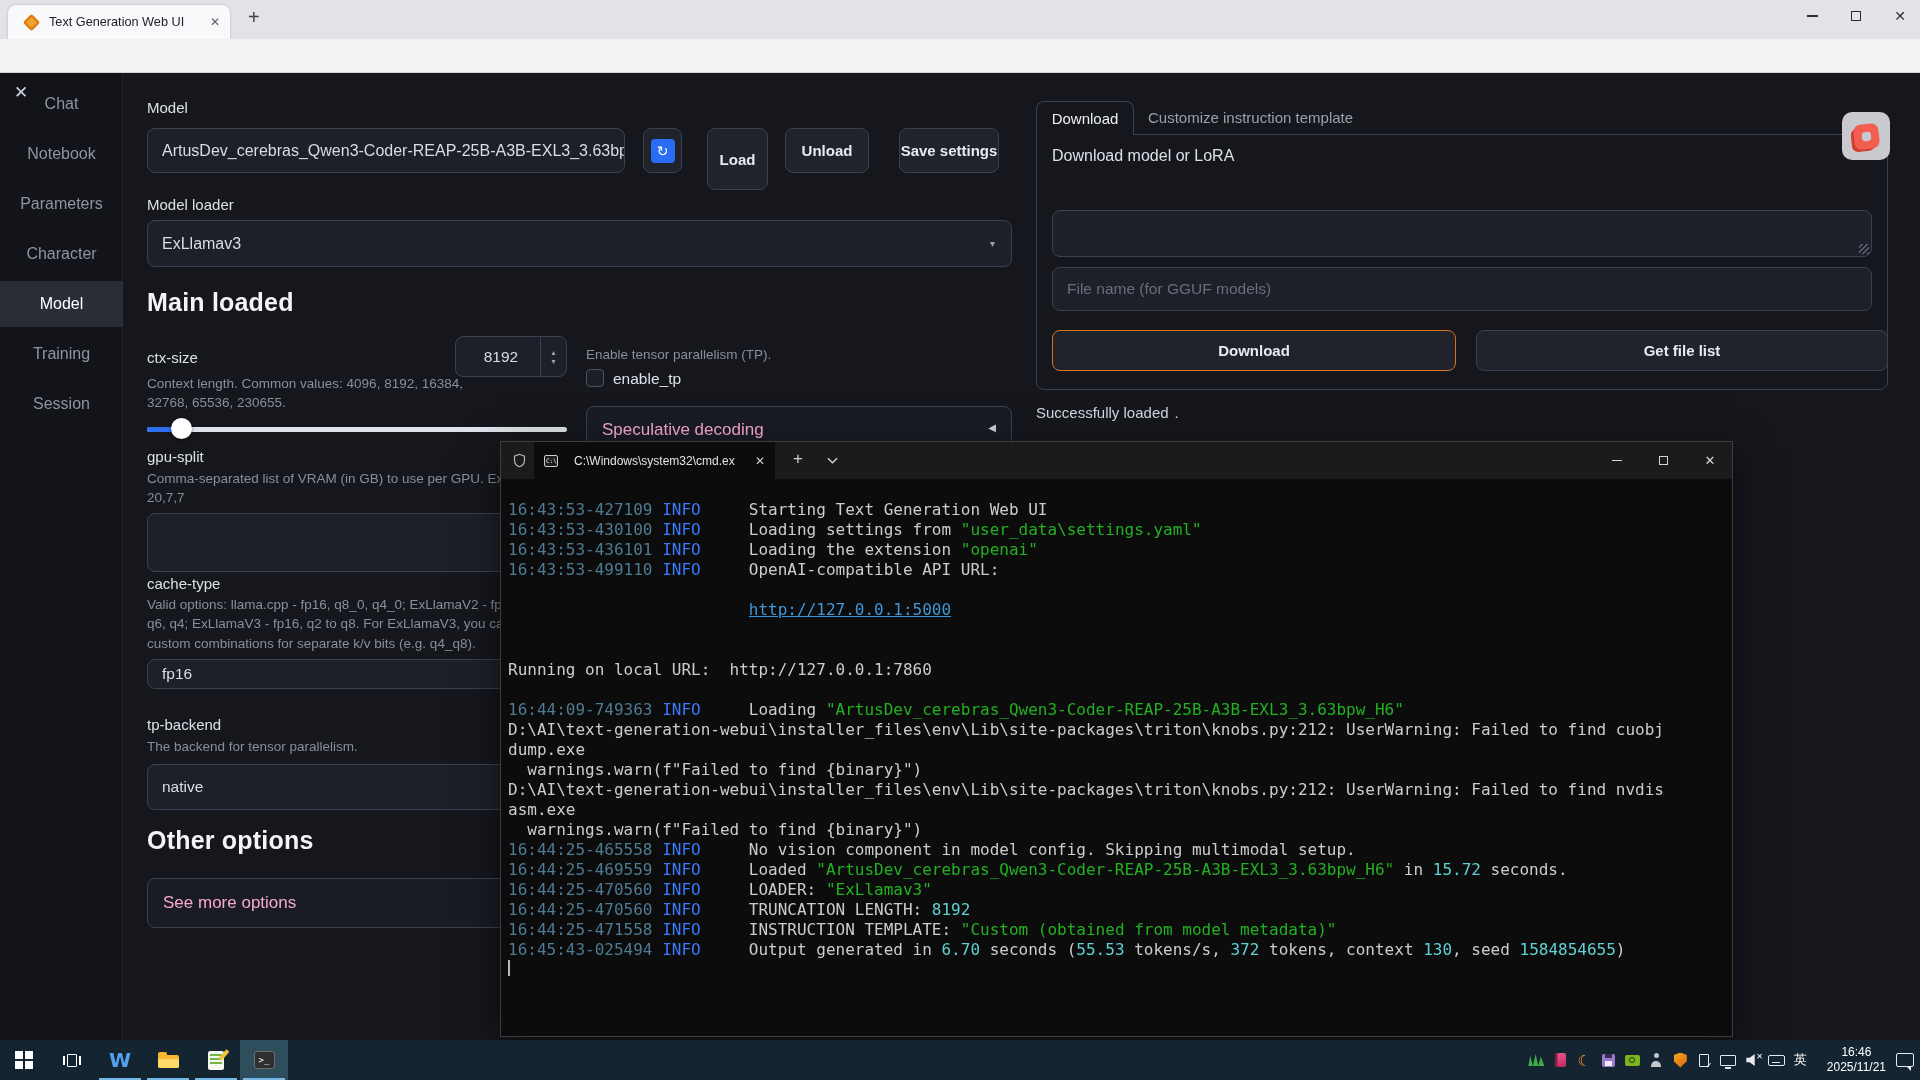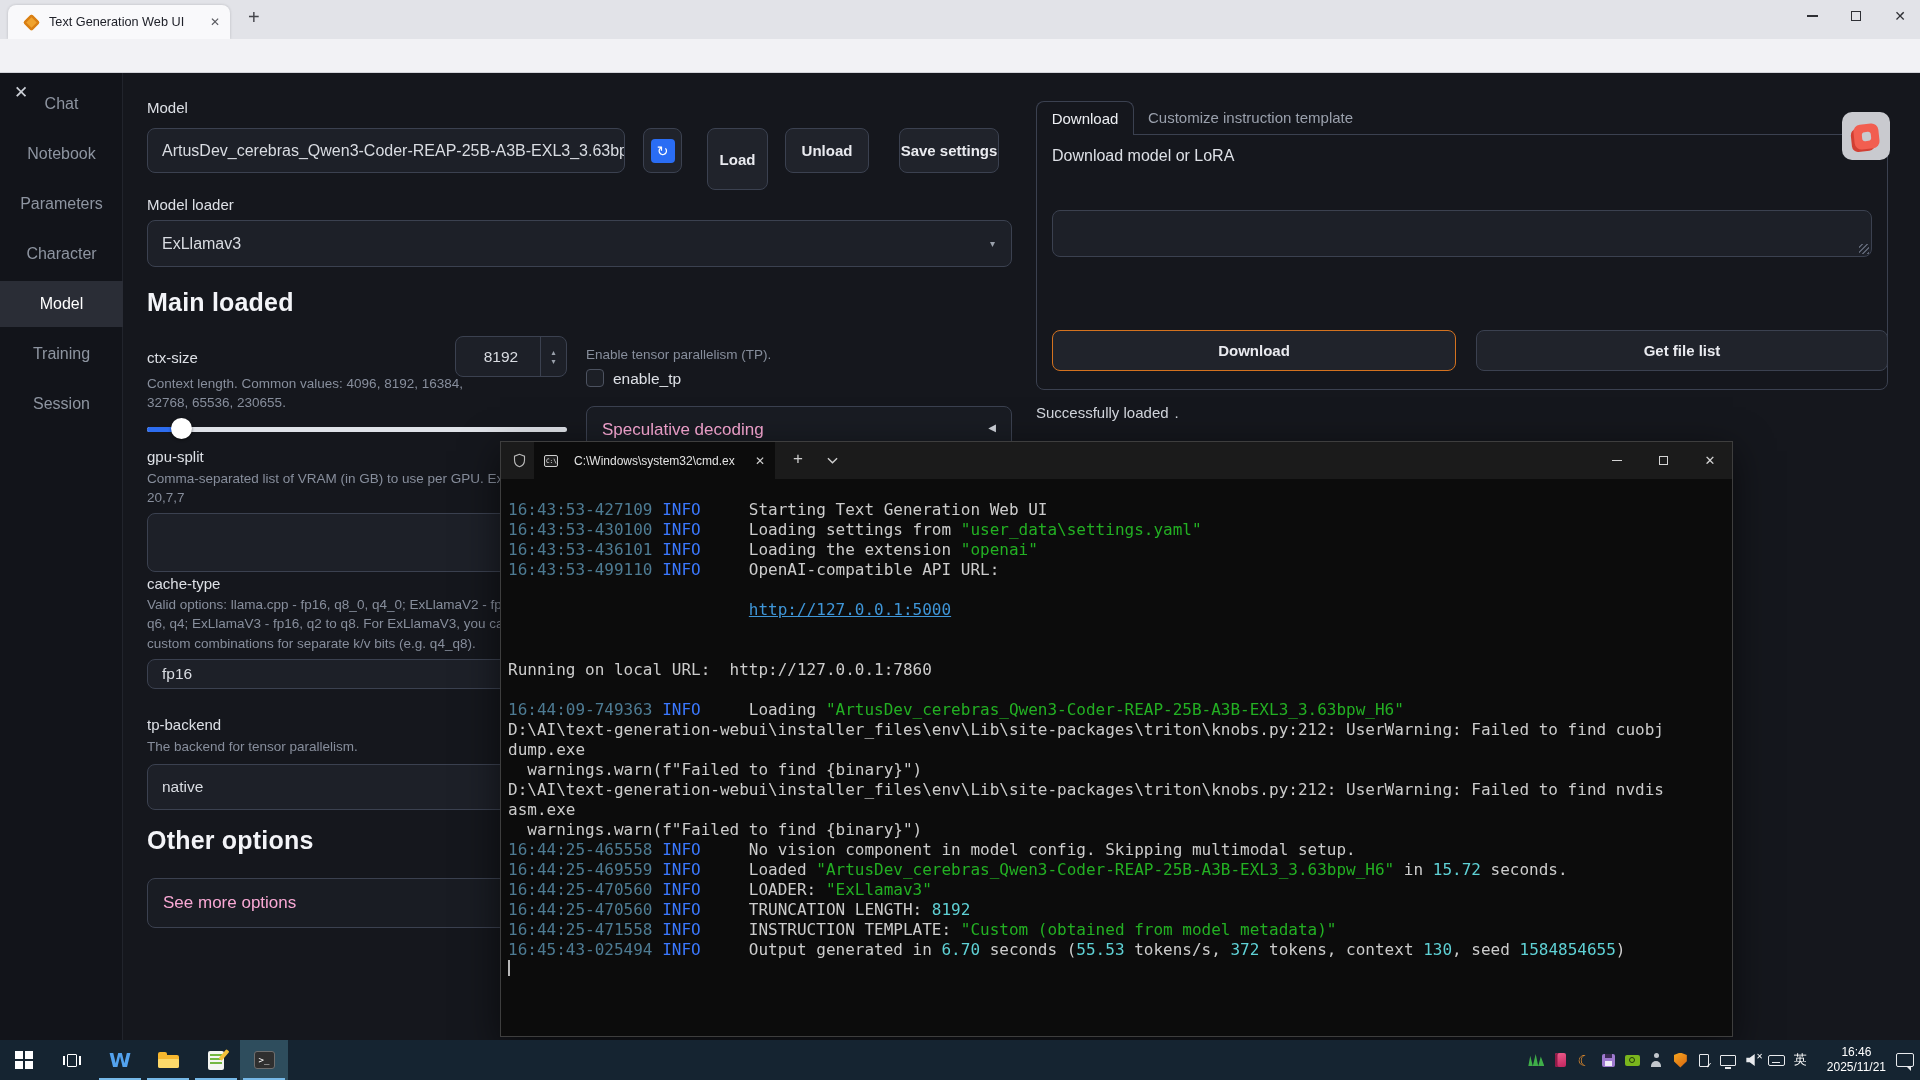--- a/index.html
+++ b/index.html
@@ -280,20 +280,23 @@
   </div>
 
   <div class="tab-active">Download</div>
   <span class="tab-inactive">Customize instruction template</span>
   <div class="panelbox" style="background:#15171d"></div>
 
   <span class="label" style="left:1052px;top:147px;font-size:16px">Download model or LoRA</span>
   <div class="input" style="left:1052px;top:210px;width:820px;height:47px">
       <span class="resize-h"></span>
     </div>
+  <div class="input" style="left:1052px;top:267px;width:820px;height:44px">
+      <span class="placeholder">File name (for GGUF models)</span>
+    </div>
   <div class="btn" style="left:1052px;top:330px;width:404px;height:41px;border-color:#d4721f">Download</div>
   <div class="btn" style="left:1476px;top:330px;width:412px;height:41px">Get file list</div>
 
   <div class="abs" style="left:1036px;top:404px;display:flex;align-items:center;gap:6px">
     <span style="font-size:15px;color:#d2d6dd">Successfully loaded</span>
     <span style="font-size:15px;color:#d2d6dd">.</span>
   </div>
 
   <div id="float-ext">
       <span class="cube"></span>

